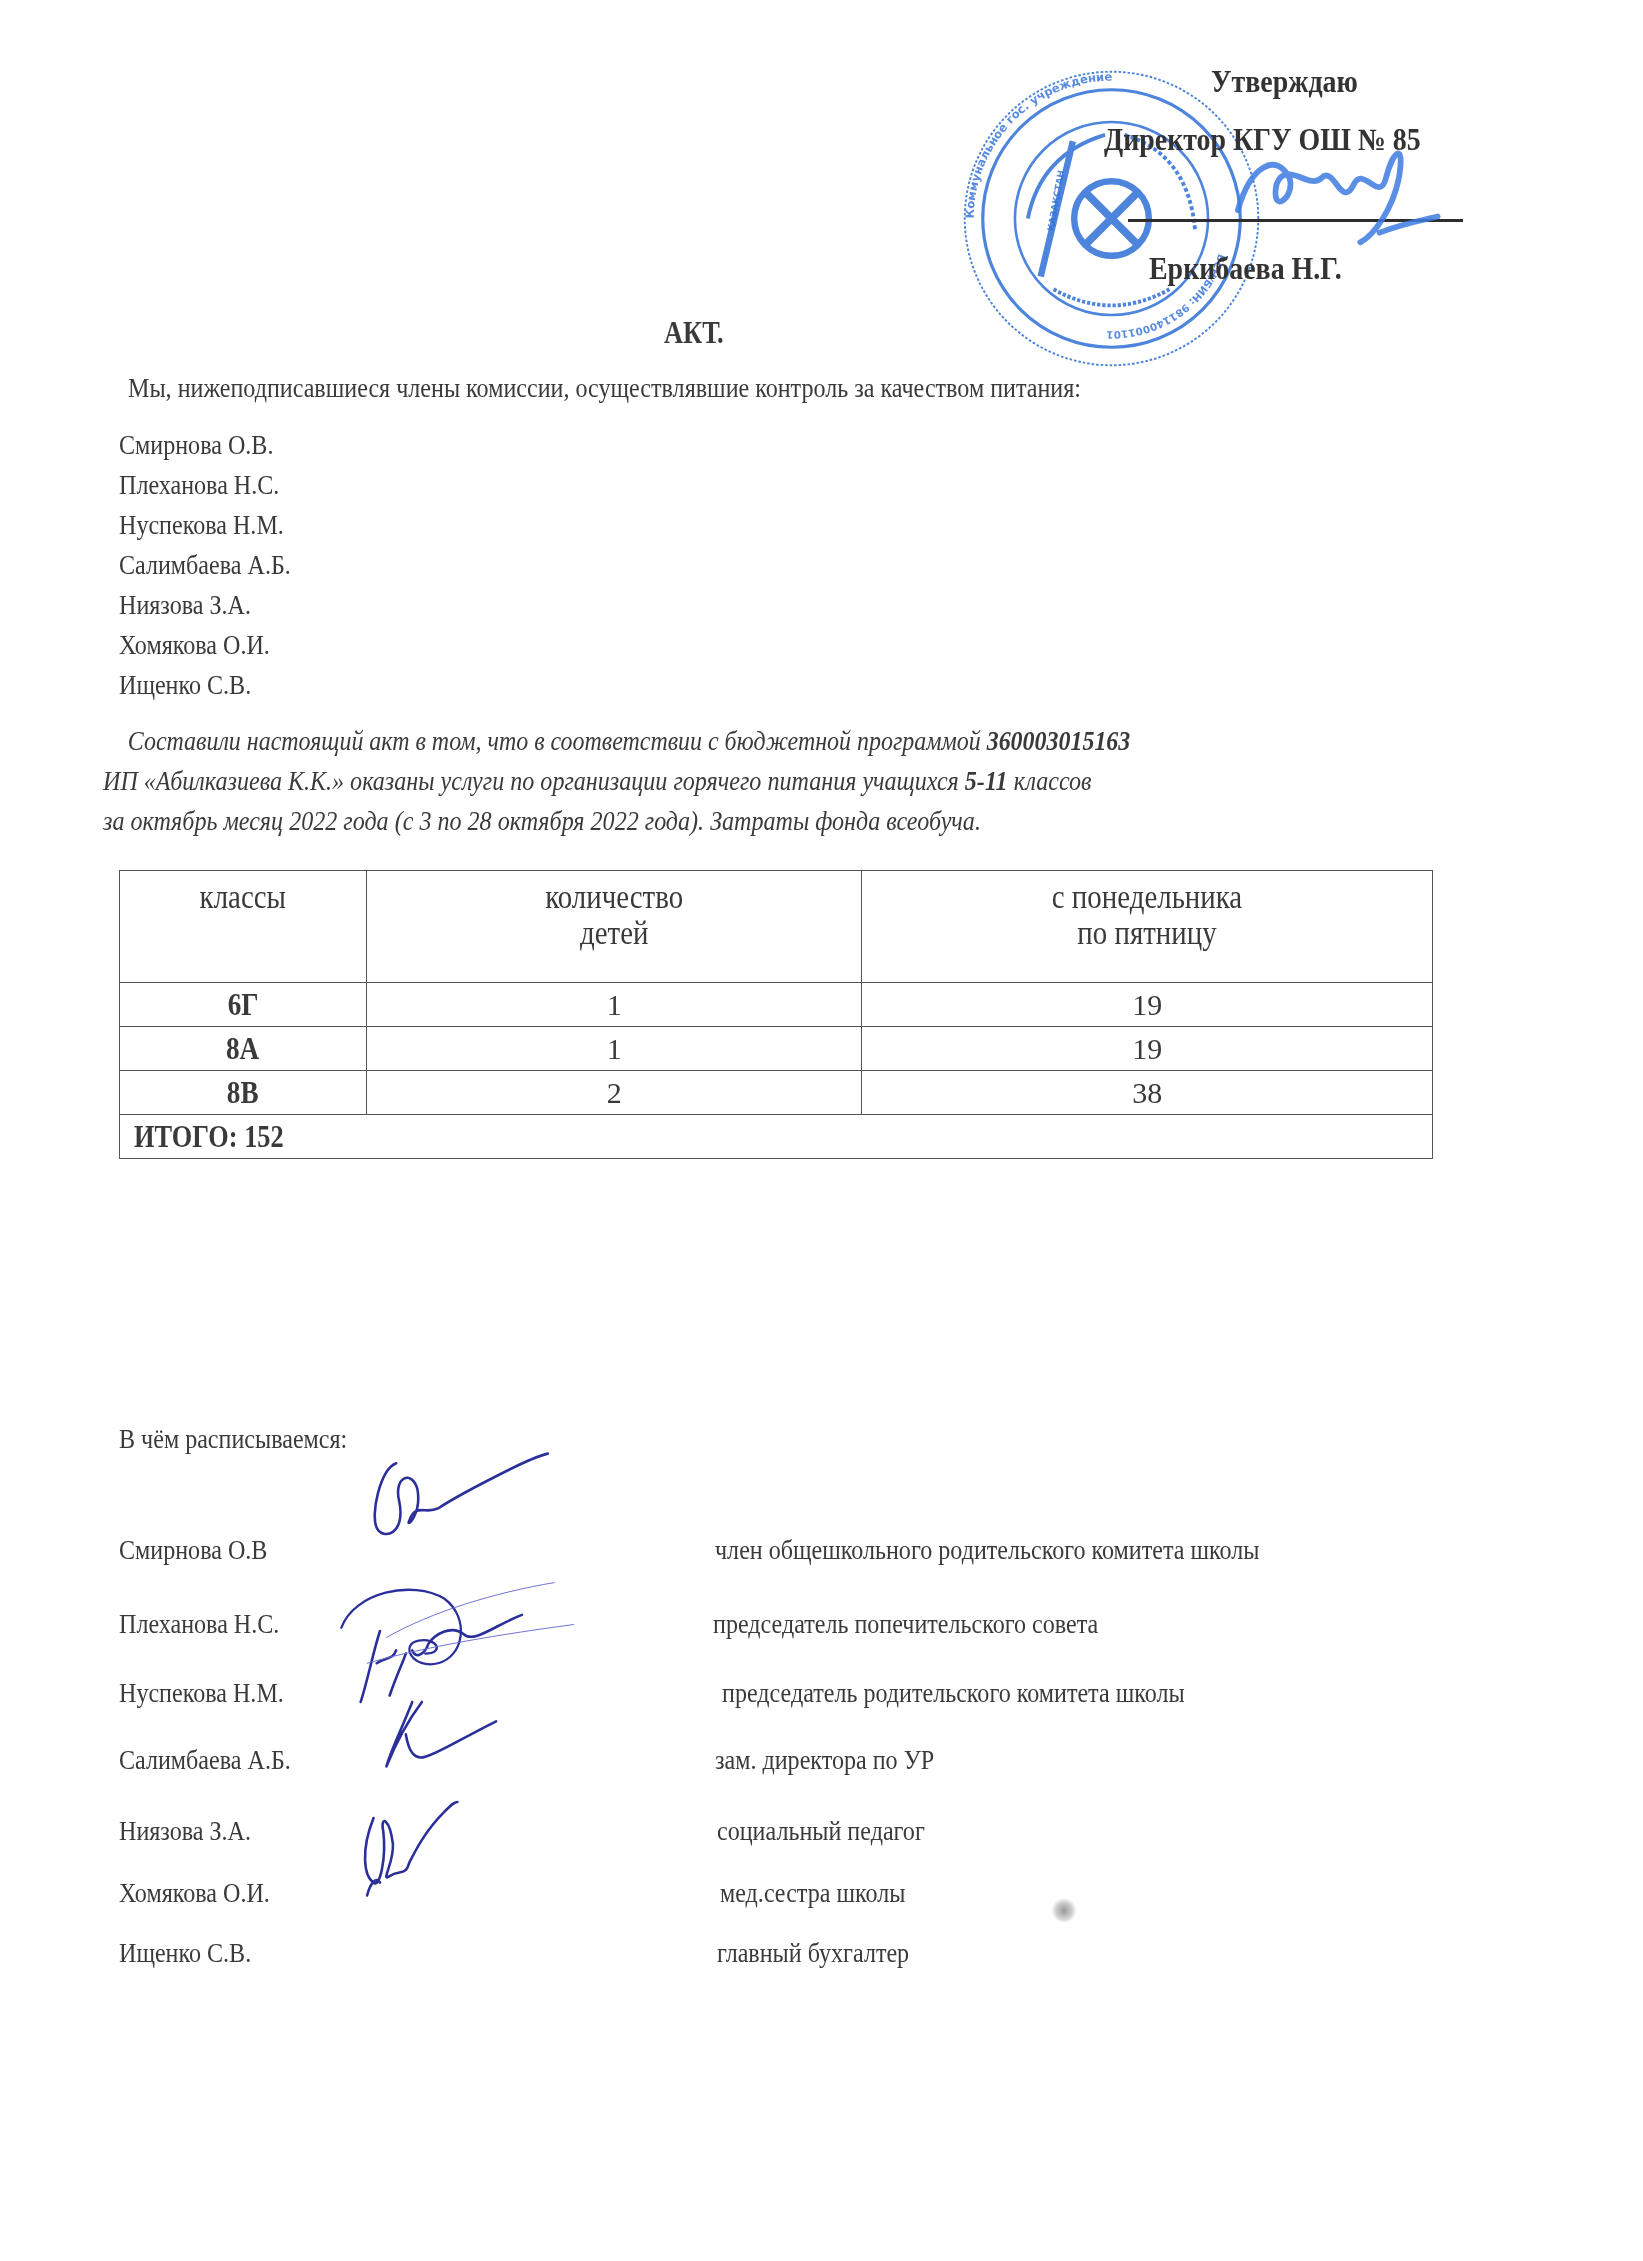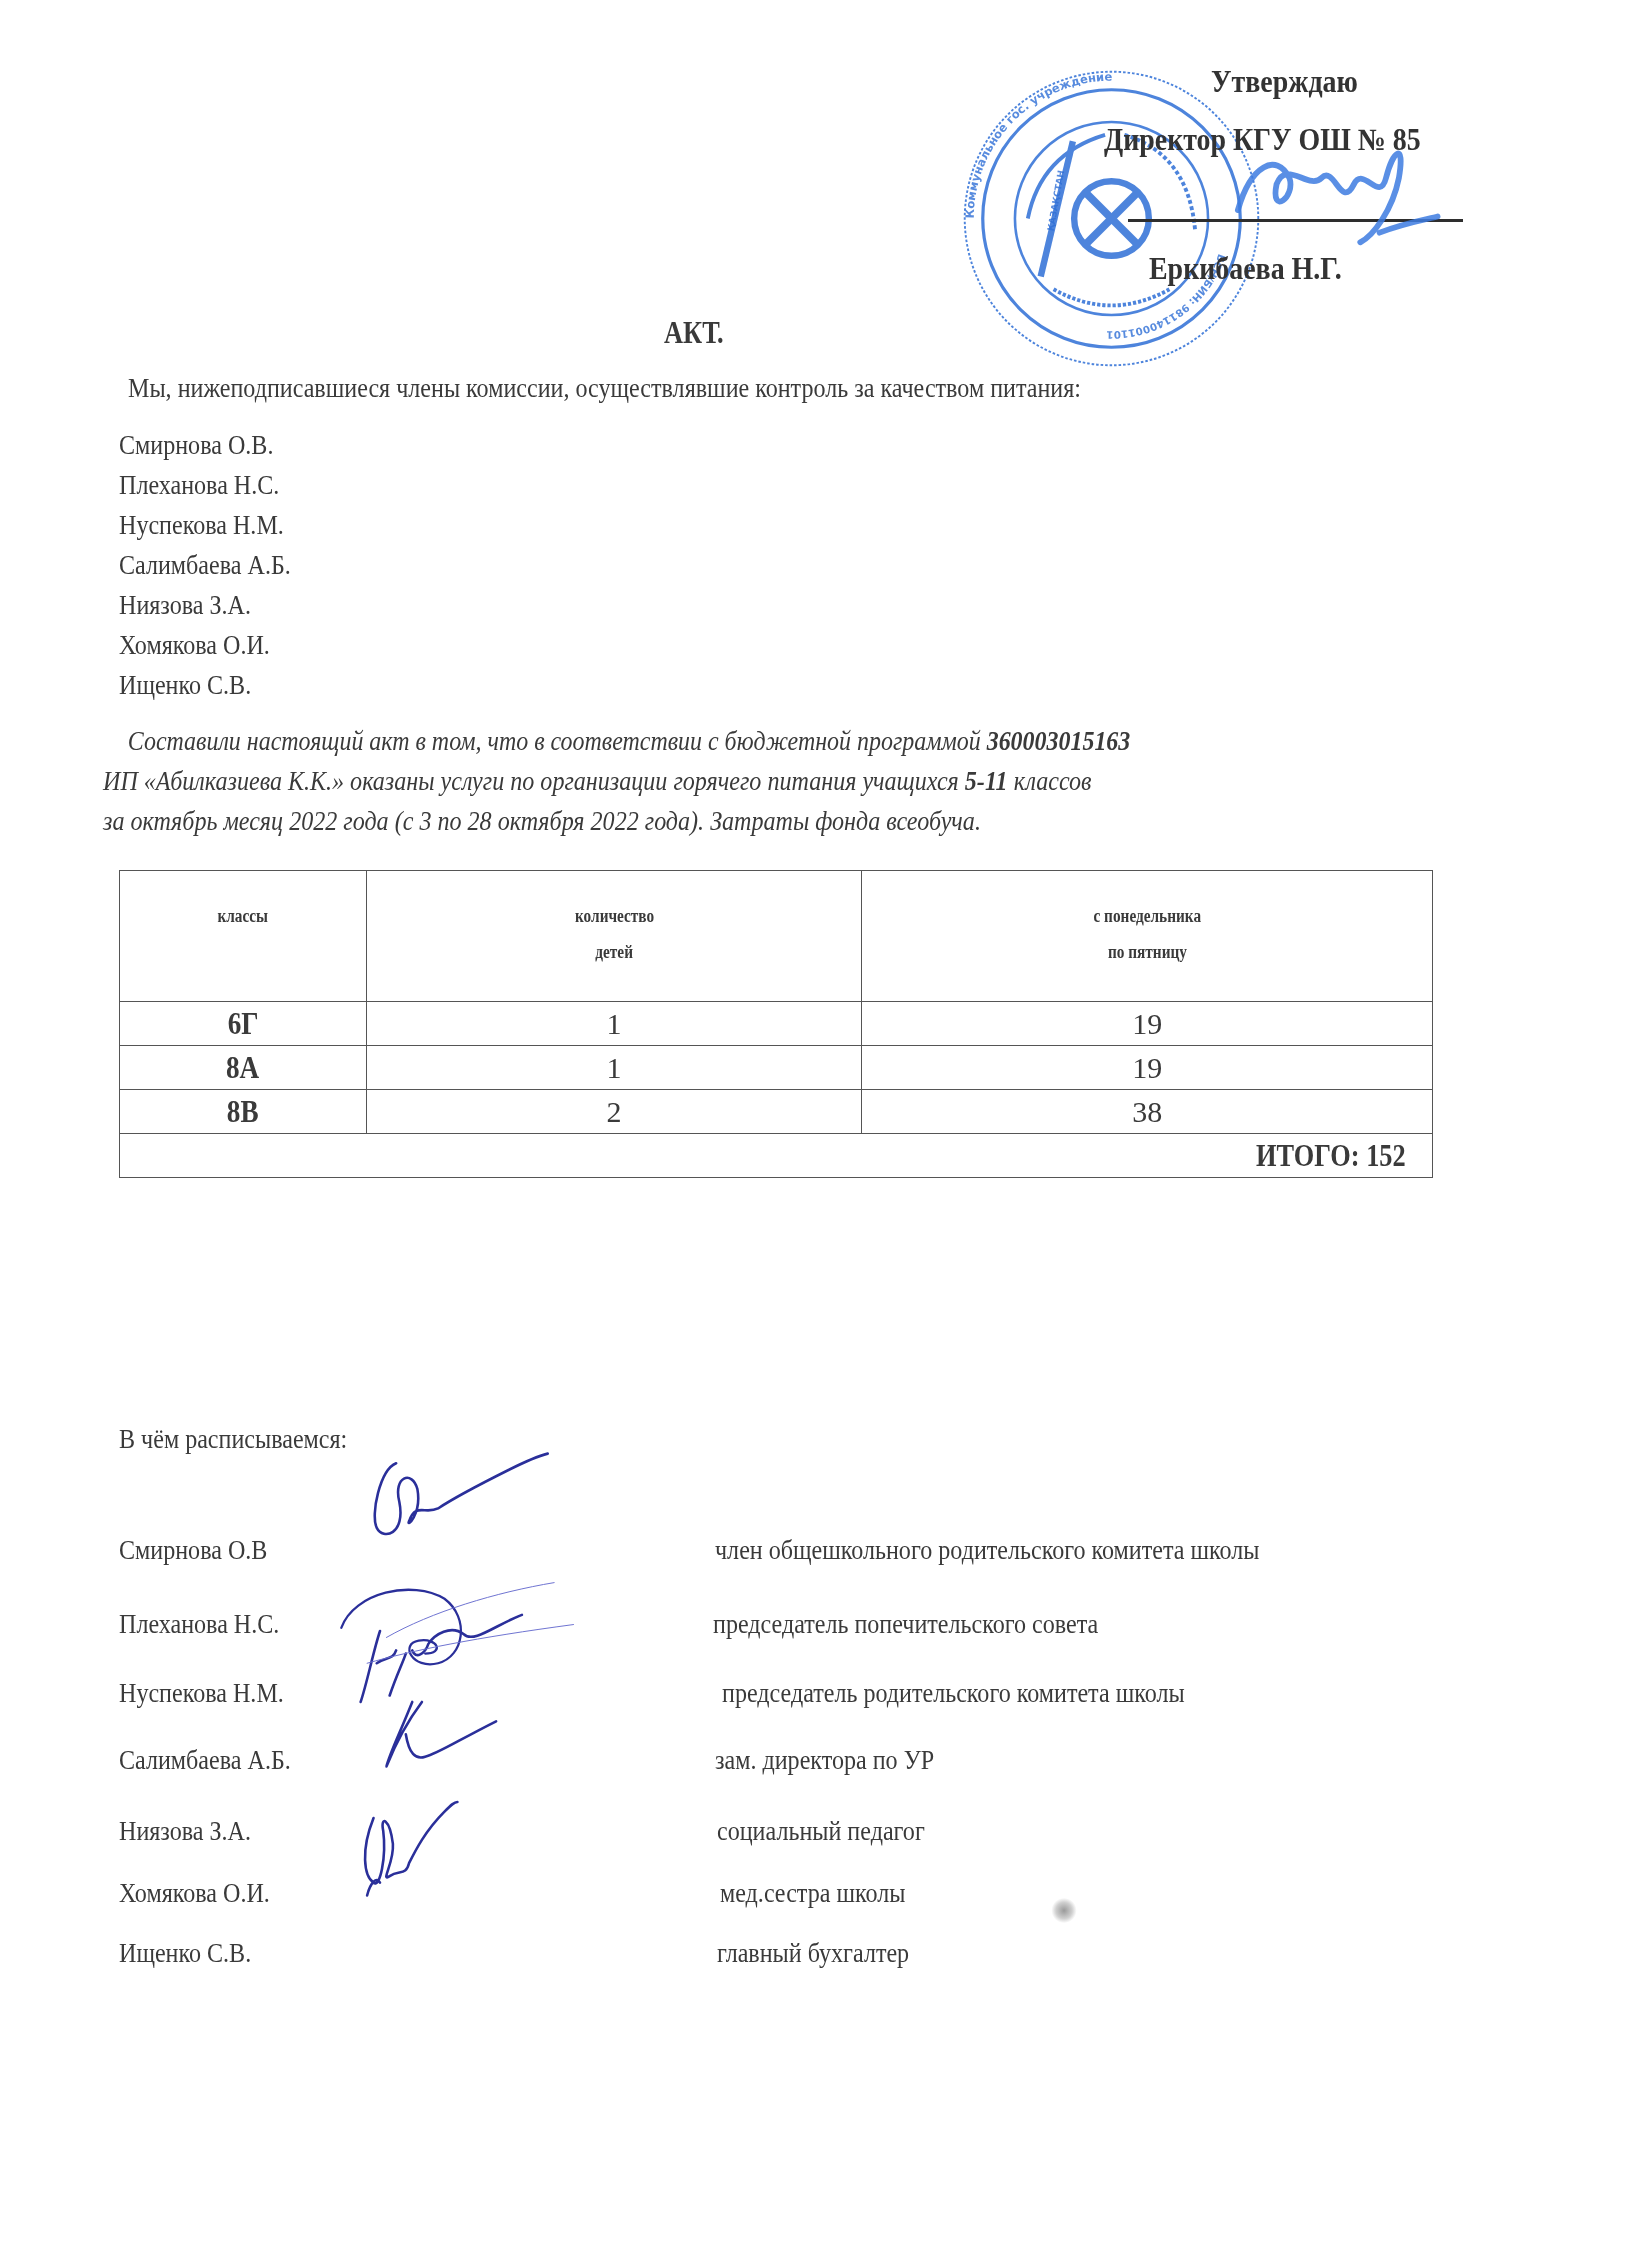--- a/index.html
+++ b/index.html
@@ -20,24 +20,24 @@
   .members { left: 119px; top: 429px; }
   .members .m { font-size: 28px; height: 40px; transform: scaleX(0.86); transform-origin: left top; white-space: nowrap; }
 
   .para { left: 103px; top: 725px; width: 1347px; font-style: italic; }
   .para .line { font-size: 28px; height: 40px; white-space: nowrap; transform-origin: left top; }
 
   
   table.grid { position: absolute; left: 119px; top: 870px; width: 1314px; border-collapse: collapse;
                font-family: "Liberation Serif", serif; }
   table.grid td, table.grid th { border: 1.9px solid #555; padding: 0; text-align: center; }
-  table.grid th { height: 103px; vertical-align: top; font-weight: bold; font-size: 18px; padding-top: 27px; line-height: 36px; }
+  table.grid th { height: 103px; vertical-align: top; font-weight: normal; font-size: 34px; padding-top: 8px; line-height: 36px; }
   table.grid td { height: 43px; font-size: 30px; }
   table.grid td.cls { font-weight: bold; font-size: 32px; }
-  table.grid td.total { text-align: right; padding-left: 14px; font-weight: bold; font-size: 31px; }
+  table.grid td.total { text-align: left; padding-left: 14px; font-weight: bold; font-size: 31px; }
   .narrow { display: inline-block; transform: scaleX(0.85); }
 
   .sign-head { left: 119px; top: 1425px; }
   .sig-row { position: absolute; left: 119px; width: 1354px; height: 39px; margin-top: 37px; }
   .sig-name { position: absolute; left: 0; top: 0; }
   .sig-role { position: absolute; top: 0; }
   .scribble { position: absolute; }
 </style>
 </head>
 <body>

